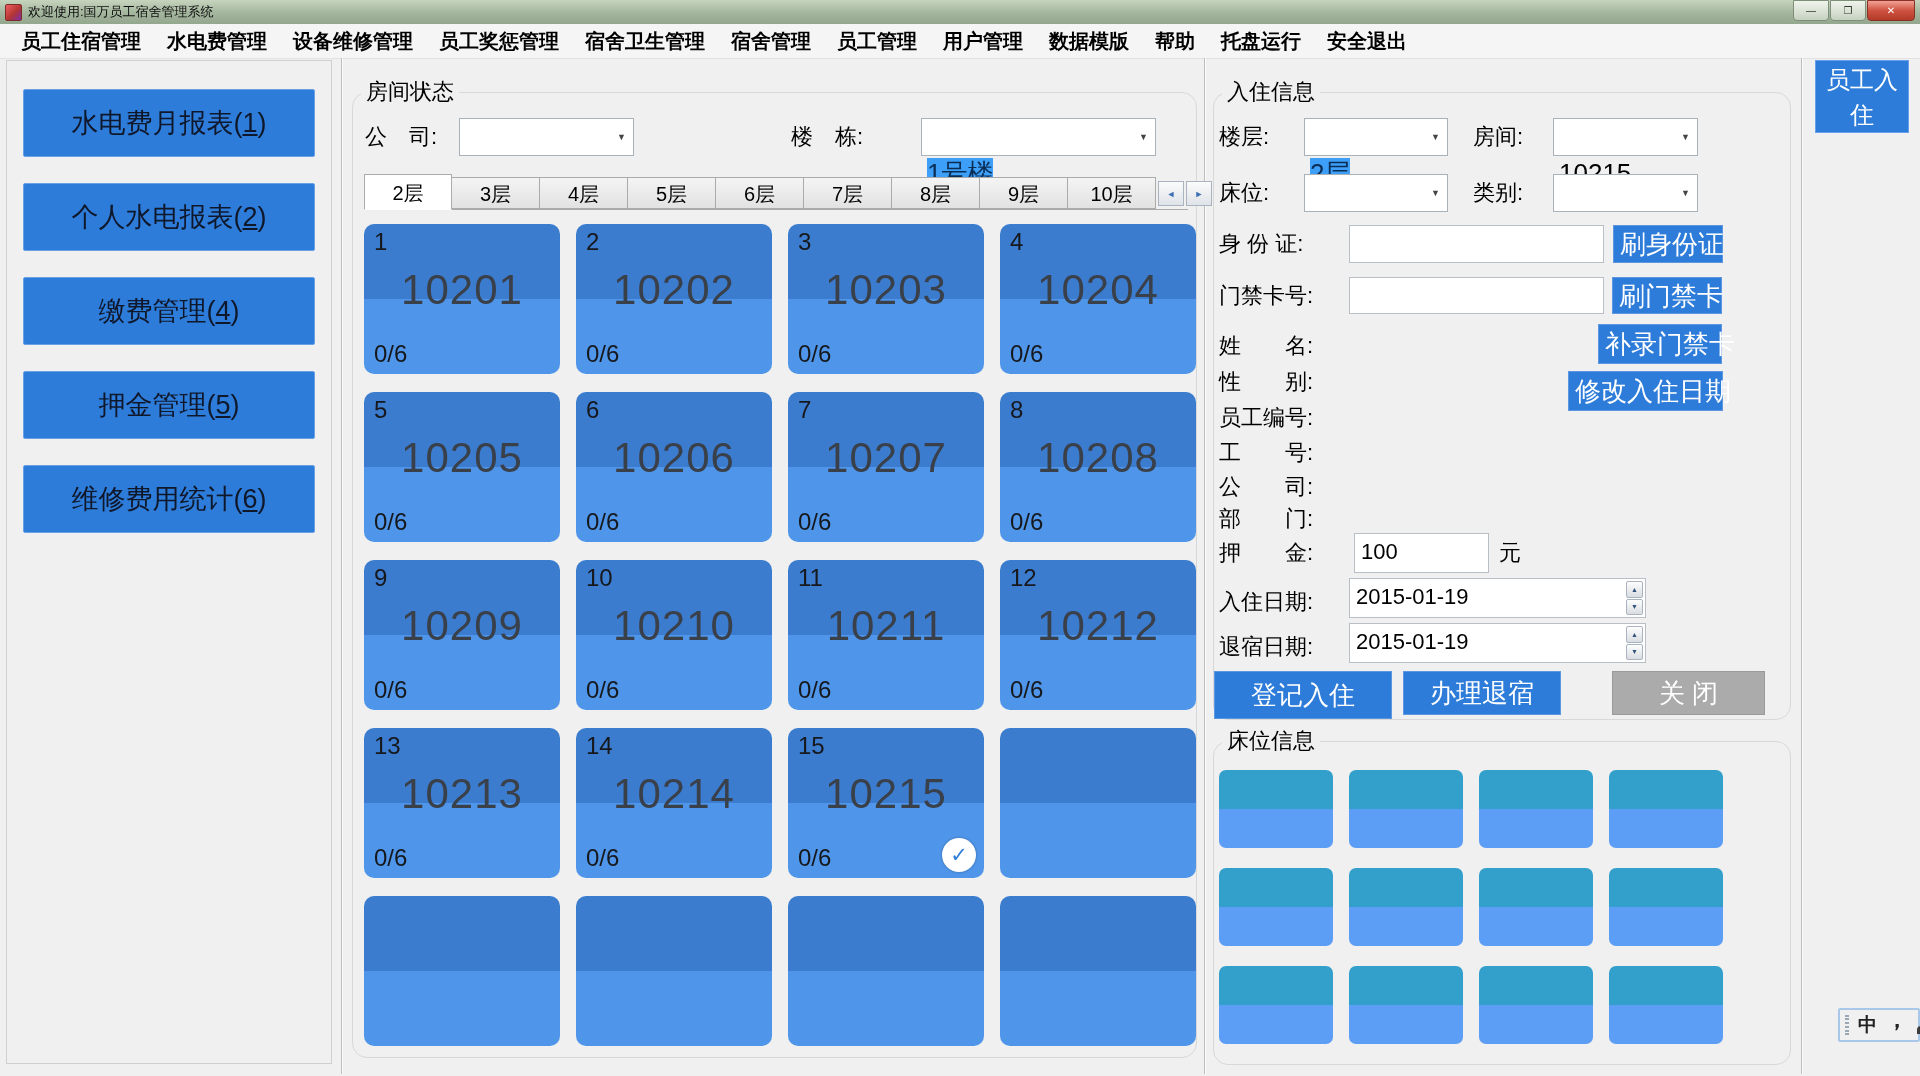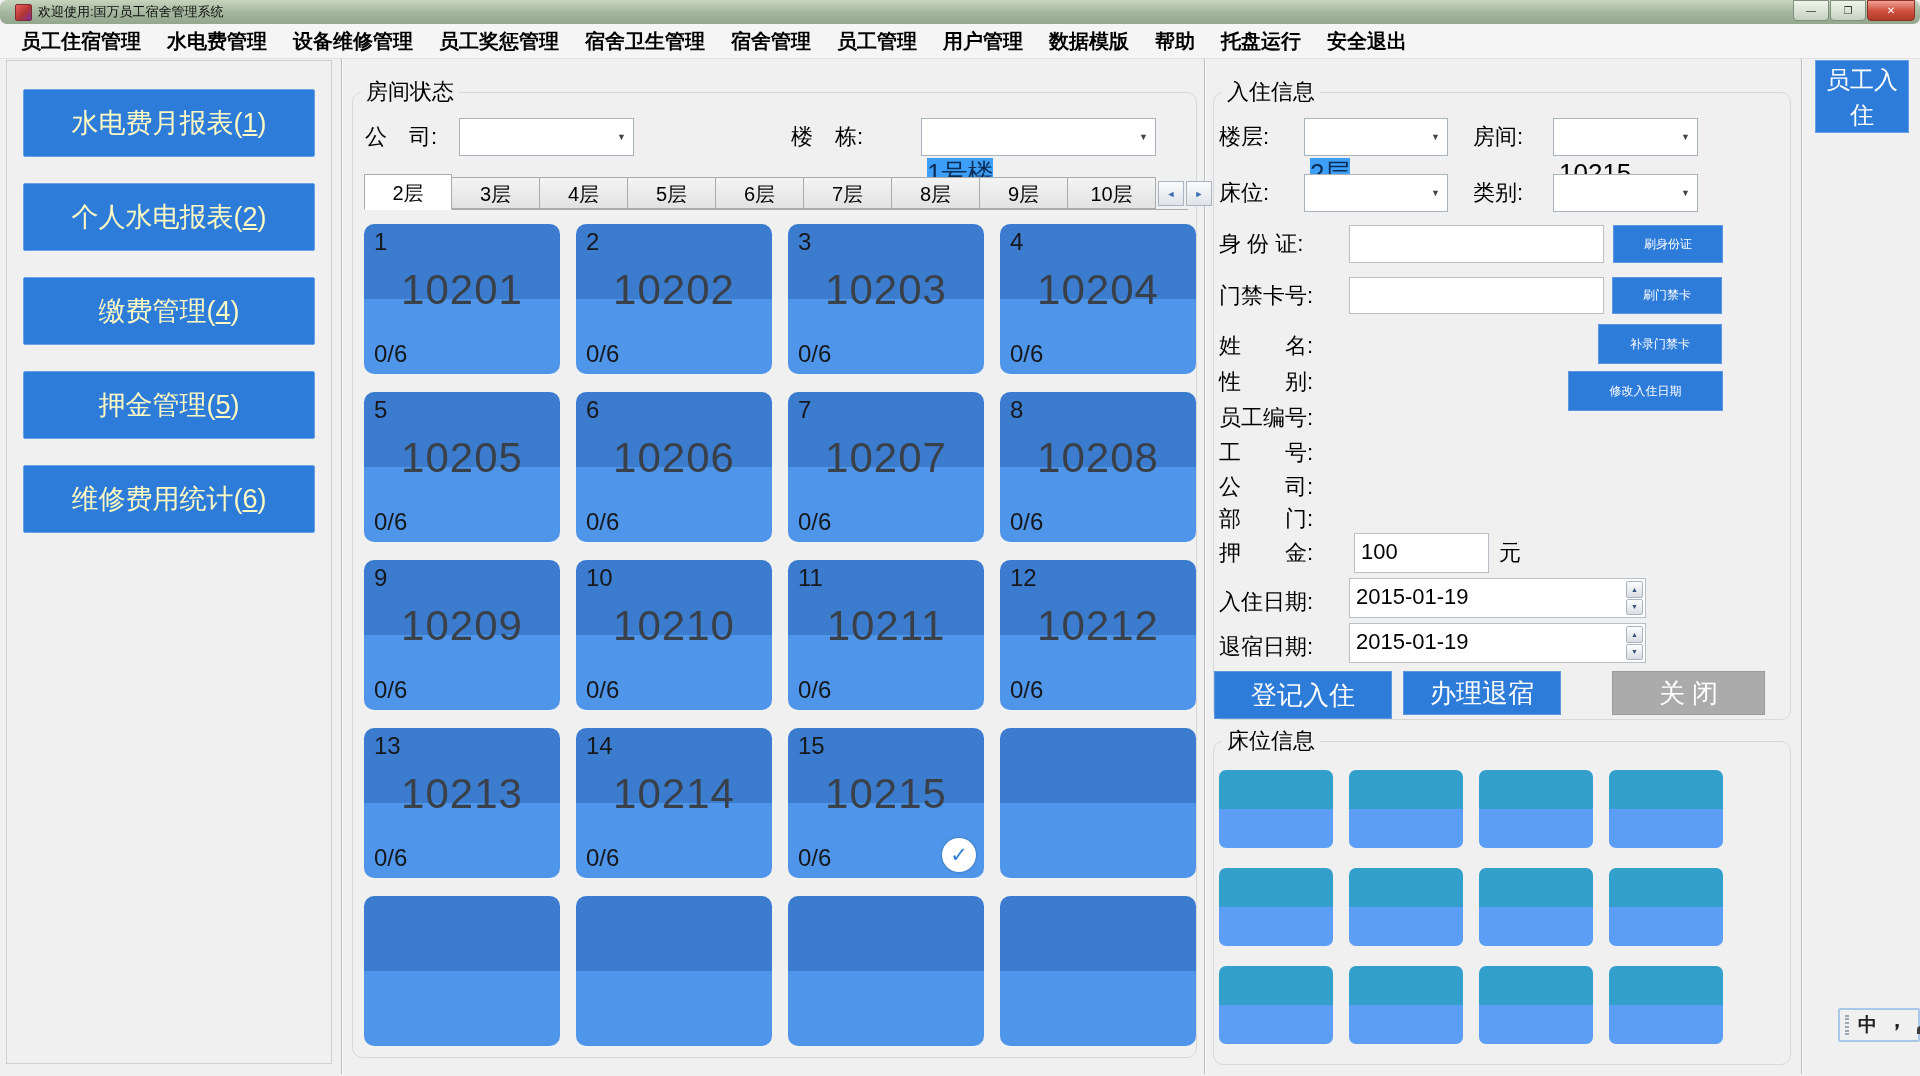--- a/index.html
+++ b/index.html
@@ -1,55 +1,55 @@
 <!DOCTYPE html>
 <html><head>
 <meta charset="utf-8">
 <style>
   html,body{margin:0;padding:0;width:1920px;height:1076px;overflow:hidden;
     font-family:"Liberation Sans","DejaVu Sans",sans-serif;background:#f0f0f0;}
   
   .titlebar{position:absolute;top:0;left:0;right:0;height:24px;
-    background:linear-gradient(180deg,#c6d4bd,#a3b59d 55%,#93a78e);display:flex;align-items:center;padding-left:15px;border-radius:7px;}
+    background:linear-gradient(180deg,#c6d4bd,#a3b59d 55%,#93a78e);display:flex;align-items:center;padding-left:5px;}
   .app-icon{width:15px;height:15px;border-radius:2px;margin-right:6px;
     background:linear-gradient(135deg,#f06060,#b23434 55%,#7d2fa8);border:1px solid #7e2a2a;}
   .title-text{font-size:13px;color:#0d0d0d;}
   .win-controls{position:absolute;right:5px;top:0;display:flex;}
   .wbtn{width:34px;height:19px;display:flex;align-items:center;justify-content:center;font-size:10px;
     border:1px solid #7e8f79;background:linear-gradient(#f0f4ec,#c6d1c0);color:#2f3a2c;
     border-radius:0 0 4px 4px;margin-left:1px;cursor:default;}
   .wbtn.close{width:46px;background:linear-gradient(#f0a296,#d05341 50%,#b23a28);color:#fff;border-color:#8a3126;font-weight:bold;}
   
   .menubar{position:absolute;top:24px;left:0;right:0;height:34px;background:#f5f5f5;
     display:flex;align-items:center;padding-left:8px;border-bottom:1px solid #e2e2e2;}
   .menu-item{font-size:20px;font-weight:bold;color:#000;padding:0 13px;white-space:nowrap;}
   
   .sidebar{position:absolute;left:6px;top:60px;width:326px;height:1004px;border:1px solid #d0d0d0;
     box-sizing:border-box;padding-top:28px;background:#f0f0f0;}
-  .side-btn{display:block;width:292px;height:68px;margin:0 auto 26px auto;background:#2e7cd9;color:#fef9c3;
+  .side-btn{display:block;width:292px;height:68px;margin:0 auto 26px auto;background:#2e7cd9;color:#0f172a;
     font-size:27px;border:1px solid #6aa1e6;border-radius:2px;font-family:inherit;}
   .side-btn u{text-decoration:underline;}
   
   .vdiv{position:absolute;top:58px;bottom:2px;width:0;border-left:1px solid #bdbdbd;border-right:1px solid #fbfbfb;}
   
-  .groupbox{position:absolute;border:1px solid #d8d8d8;border-radius:10px;background:#f0f0f0;box-sizing:border-box;}
+  .groupbox{position:absolute;border:1px solid #d8d8d8;border-radius:15px;background:#f0f0f0;box-sizing:border-box;}
   .gb-title{position:absolute;top:-16px;left:8px;background:#f0f0f0;padding:0 5px;font-size:22px;color:#000;white-space:pre;}
   .lbl{position:absolute;font-size:22px;color:#000;line-height:38px;white-space:pre;}
   
   .combo{position:absolute;height:38px;background:#fff;border:1px solid #a9b1ba;box-sizing:border-box;}
   .combo .val{position:absolute;left:5px;top:3px;font-size:26px;line-height:30px;white-space:pre;color:#000;margin-top:36px;}
   .combo .val.sel{background:#3d9ff8;color:#0a2d55;}
   .combo .arr{position:absolute;right:7px;top:50%;transform:translateY(-50%);font-size:9px;color:#444;}
   .input{position:absolute;background:#fff;border:1px solid #b9bfc7;box-sizing:border-box;}
   .input .val{font-size:22px;line-height:36px;padding-left:6px;display:block;color:#000;}
   .spin{position:absolute;right:2px;top:2px;bottom:2px;width:17px;display:flex;flex-direction:column;gap:1px;}
   .sbtn{flex:1;background:linear-gradient(#fdfdfd,#d9dde2);border:1px solid #aab4c0;font-size:7px;color:#33527a;
     display:flex;align-items:center;justify-content:center;border-radius:2px;}
   
-  .blue-btn{position:absolute;background:#2e7cd9;color:#fff;border:1px solid #5d97e0;font-size:12px;
+  .blue-btn{position:absolute;background:#2e7cd9;color:#fff;border:1px solid #5d97e0;font-size:26px;
     font-family:inherit;white-space:pre;}
   .gray-btn{position:absolute;background:#ababab;color:#fff;border:1px solid #9a9a9a;font-size:26px;
     font-family:inherit;white-space:pre;margin-left:44px;}
   .big{font-size:26px;}
   
   .tabstrip{position:absolute;left:11px;top:81px;width:824px;height:36px;display:flex;align-items:flex-end;
     border-bottom:1px solid #ababab;box-sizing:border-box;}
   .tab{width:88px;height:32px;line-height:32px;text-align:center;font-size:20px;color:#000;
     background:linear-gradient(#f4f4f4,#e2e2e2);border:1px solid #ababab;border-left:none;
     box-sizing:border-box;overflow:hidden;white-space:nowrap;flex:none;}

